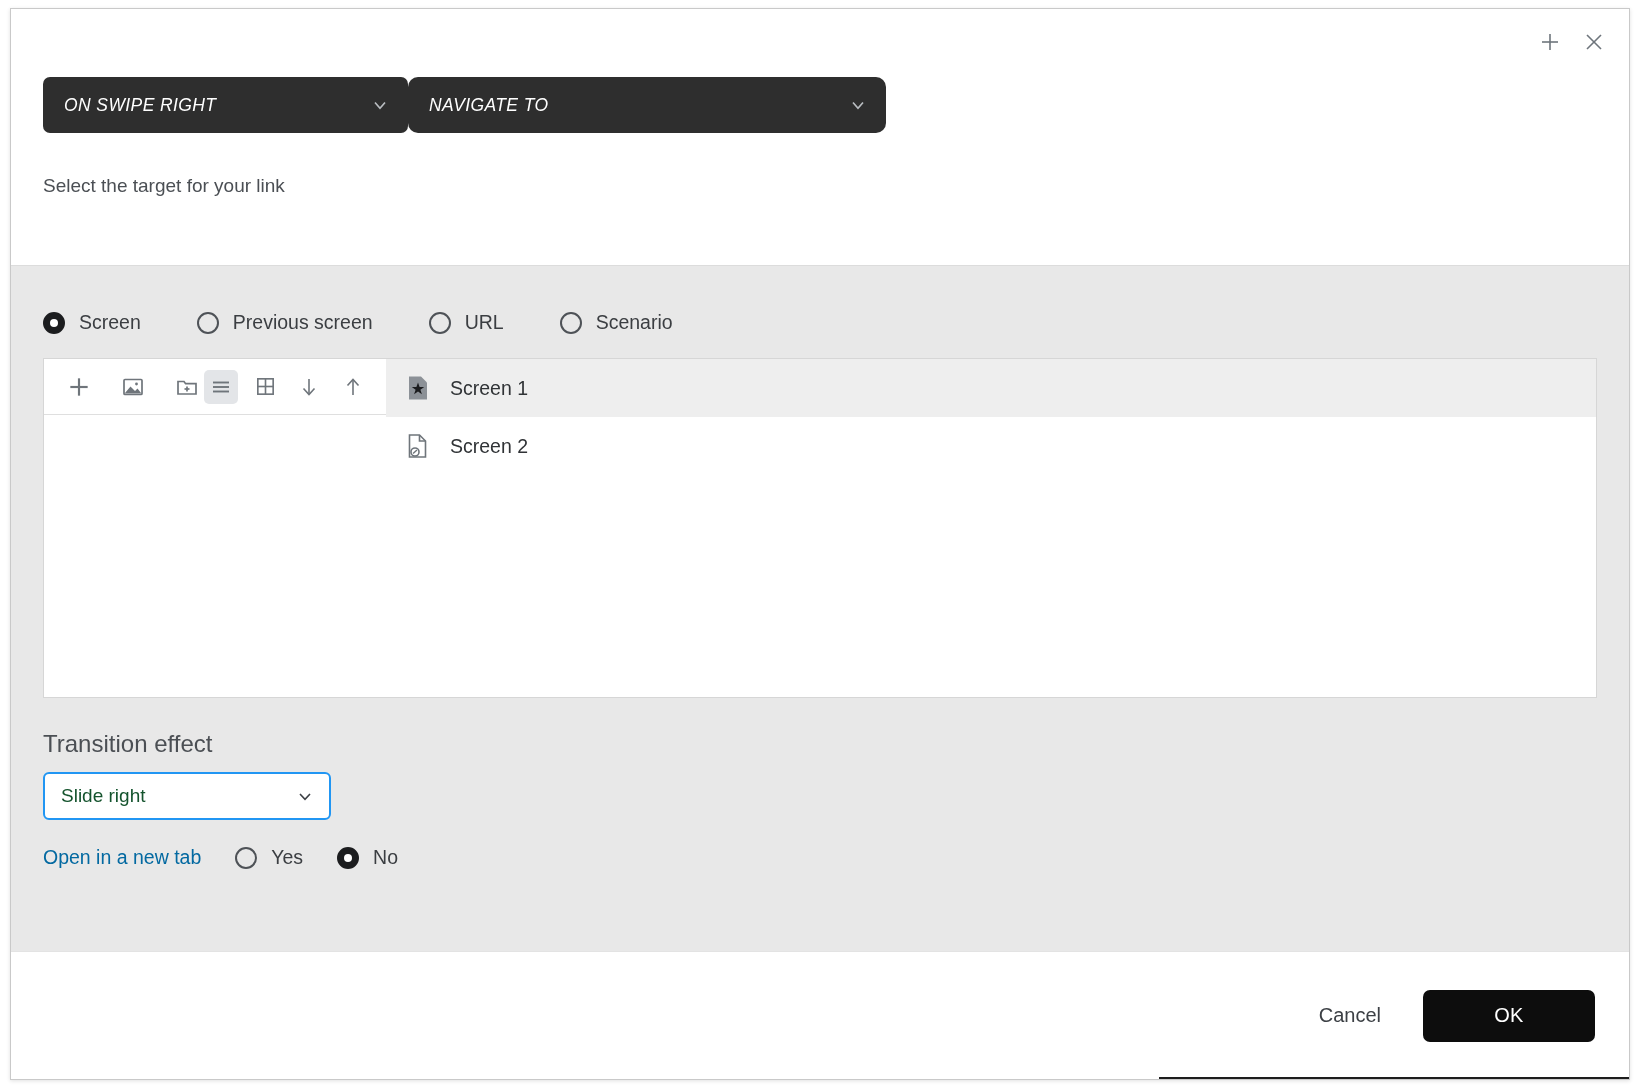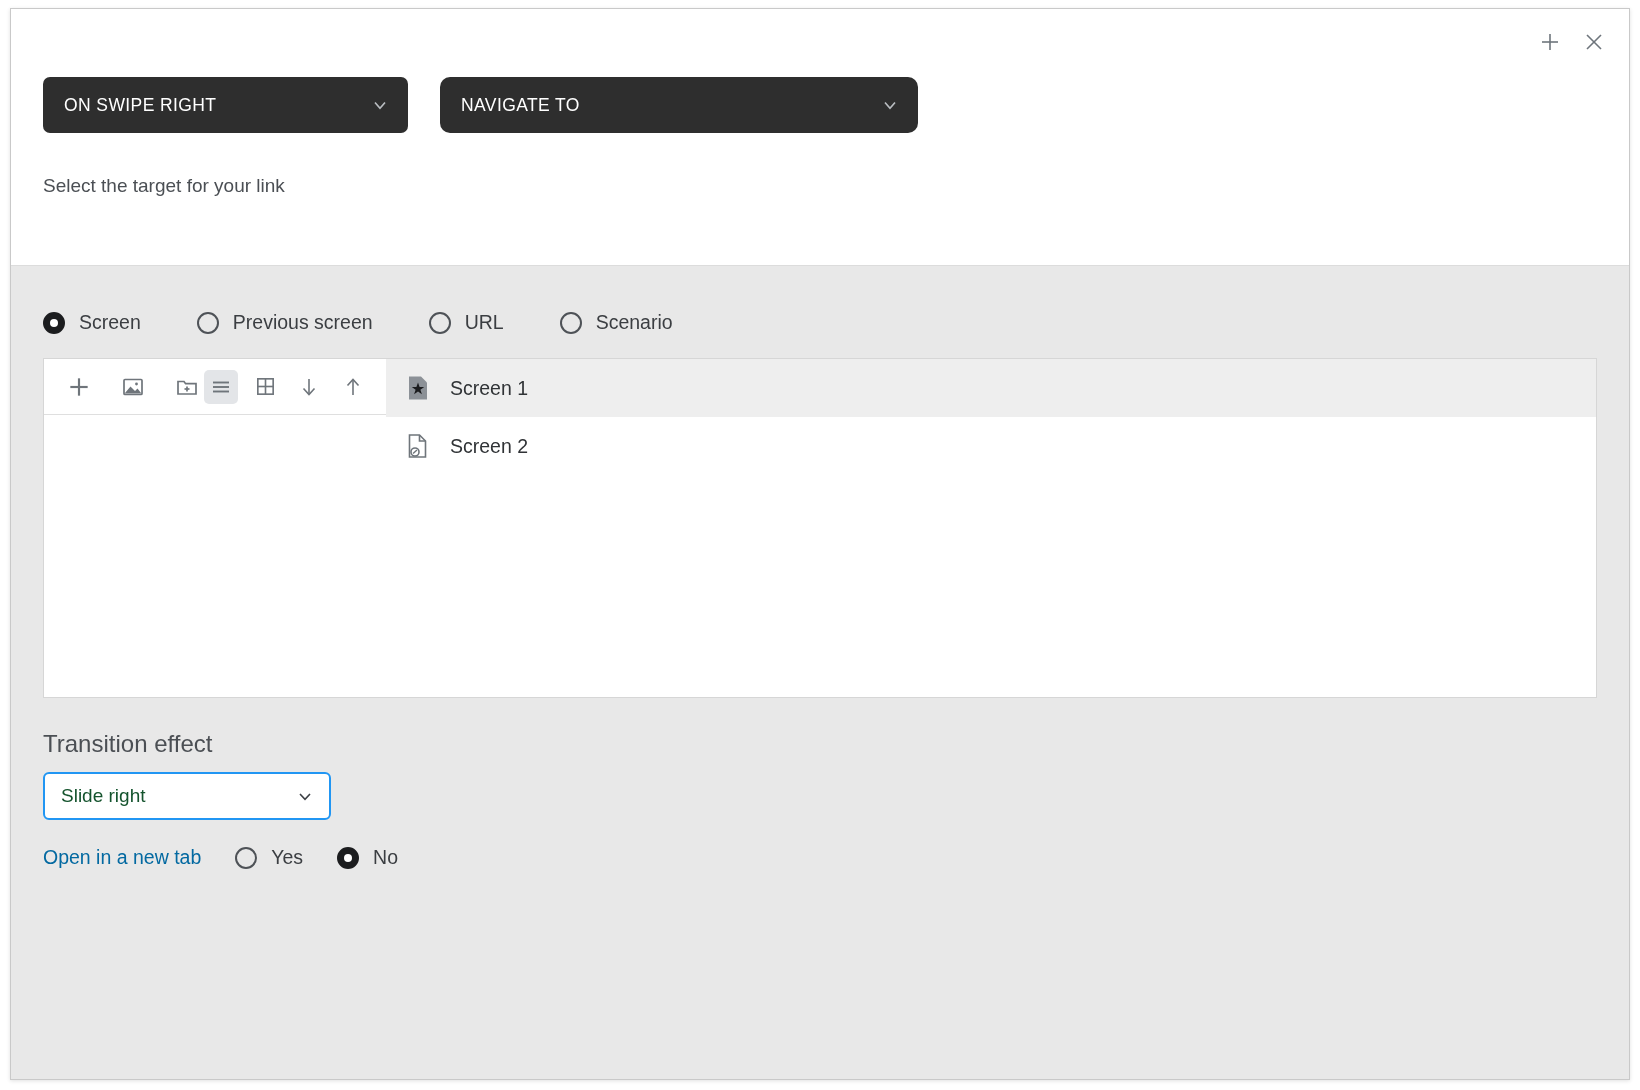--- a/index.html
+++ b/index.html
@@ -54,22 +54,22 @@
     height: 26px;
     display: flex;
     align-items: center;
     justify-content: center;
     cursor: pointer;
     color: #6e757c;
   }
 
   .dropdown-row {
     display: flex;
-    gap: 32px;
     margin-top: 38px;
+    font-style: italic;
   }
 
   .dark-select {
     background: #2e2e2e;
     border-radius: 7px;
     height: 56px;
     display: flex;
     align-items: center;
     justify-content: space-between;
     padding: 0 18px 0 21px;
@@ -471,13 +471,18 @@
         <span class="radio-outer"></span>
         <span class="radio-label">Yes</span>
       </div>
       <div class="radio-item">
         <span class="radio-outer checked"></span>
         <span class="radio-label">No</span>
       </div>
     </div>
   </div>
 
+  <div class="footer">
+    <button class="cancel-btn">Cancel</button>
+    <button class="ok-btn">OK</button>
+    <div class="footer-rule"></div>
+  </div>
 </div>
 
 </body></html>

